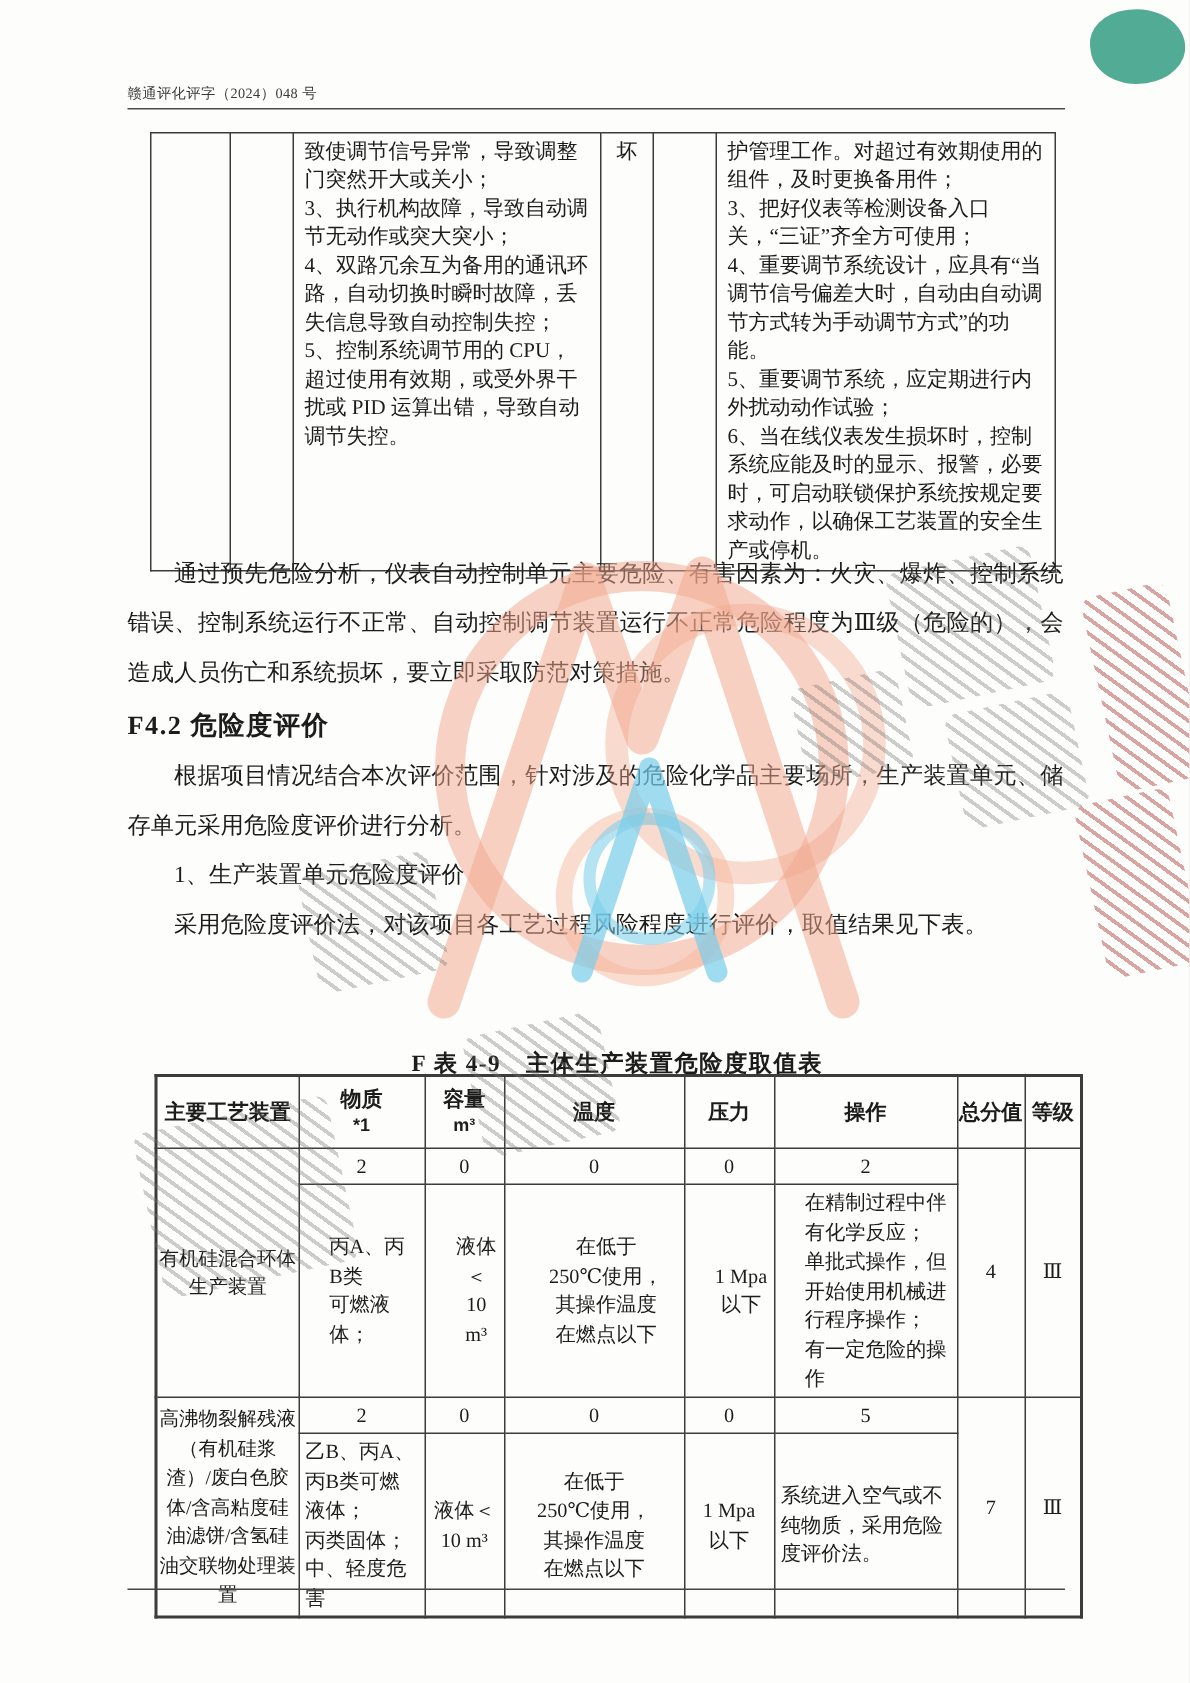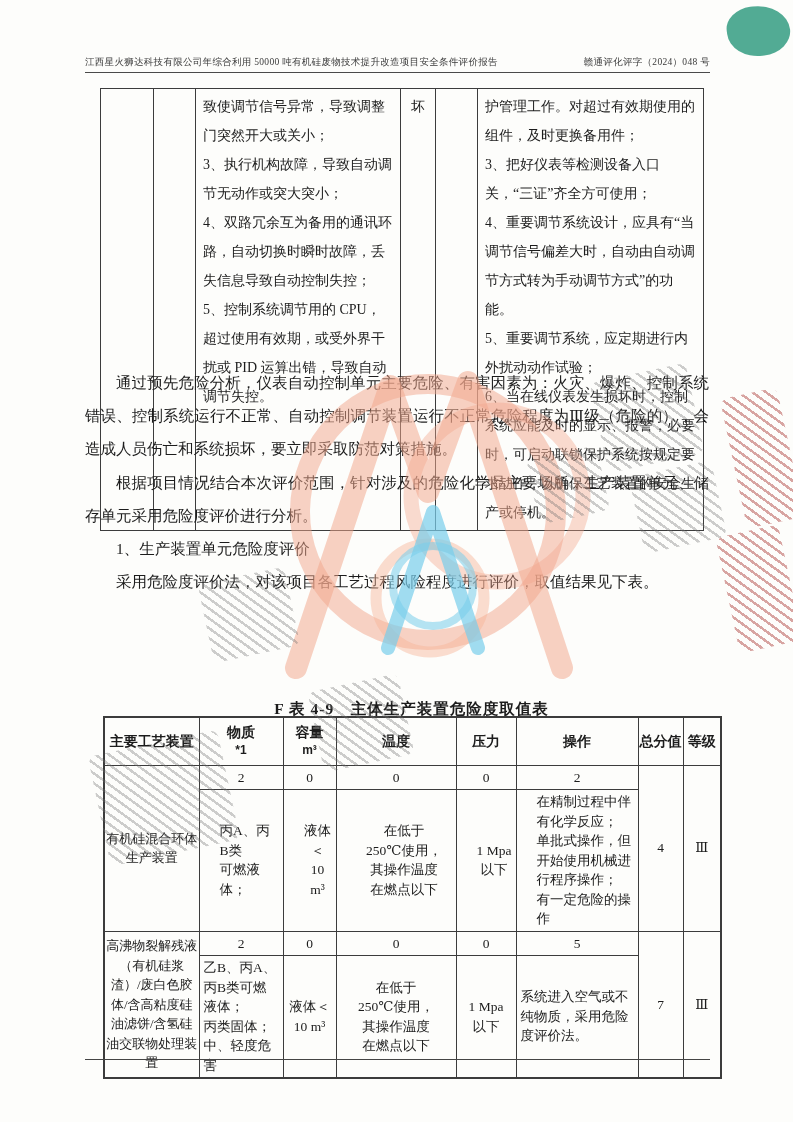--- a/index.html
+++ b/index.html
@@ -21,21 +21,21 @@
     font-size: 9.5px; color: #3a3a3a; letter-spacing: 0.3px;
   }
   
   .top-table {
     position: absolute; left: 100px; top: 88px;
     width: 603px; border-collapse: collapse; table-layout: fixed;
   }
   .top-table td {
     border: 1px solid #3c3c3c;
     vertical-align: top;
-    font-size: 14px; line-height: 29px;
+    font-size: 14px; line-height: 19px;
     padding: 3px 7px;
     white-space: pre-line;
     height: 266px;
   }
   .top-table td.mid { text-align: center; padding: 3px 2px; }
   
   .body-block {
     position: absolute; left: 85px; top: 366px; width: 624px;
     font-size: 15.5px; line-height: 33.2px; text-align: justify;
   }
@@ -106,21 +106,20 @@
     border-radius: 42% 55% 46% 52%;
     transform: rotate(-7deg);
   }
 </style>
 </head>
 <body>
 
 <div class="page">
 
   <div class="header">
-    <span>江西星火狮达科技有限公司年综合利用 50000 吨有机硅废物技术提升改造项目安全条件评价报告</span>
     <span>赣通评化评字（2024）048 号</span>
   </div>
 
   <table class="top-table">
     <colgroup>
       <col style="width:53px">
         <col style="width:42px">
         <col style="width:205px">
       <col style="width:35px">
         <col style="width:42px">
@@ -140,20 +139,21 @@
 3、把好仪表等检测设备入口关，“三证”齐全方可使用；
 4、重要调节系统设计，应具有“当调节信号偏差大时，自动由自动调节方式转为手动调节方式”的功能。
 5、重要调节系统，应定期进行内外扰动动作试验；
 6、当在线仪表发生损坏时，控制系统应能及时的显示、报警，必要时，可启动联锁保护系统按规定要求动作，以确保工艺装置的安全生产或停机。</td>
     </tr>
   </tbody>
     </table>
 
   <div class="body-block">
     <p>通过预先危险分析，仪表自动控制单元主要危险、有害因素为：火灾、爆炸、控制系统错误、控制系统运行不正常、自动控制调节装置运行不正常危险程度为Ⅲ级（危险的），会造成人员伤亡和系统损坏，要立即采取防范对策措施。</p>
+    <div class="heading">F4.2 危险度评价</div>
     <p>根据项目情况结合本次评价范围，针对涉及的危险化学品主要场所，生产装置单元、储存单元采用危险度评价进行分析。</p>
     <p>1、生产装置单元危险度评价</p>
     <p>采用危险度评价法，对该项目各工艺过程风险程度进行评价，取值结果见下表。</p>
   </div>
 
   <div class="caption">F 表 4-9　主体生产装置危险度取值表</div>
 
   <table class="main-table">
     <colgroup>
       <col style="width:95px">

